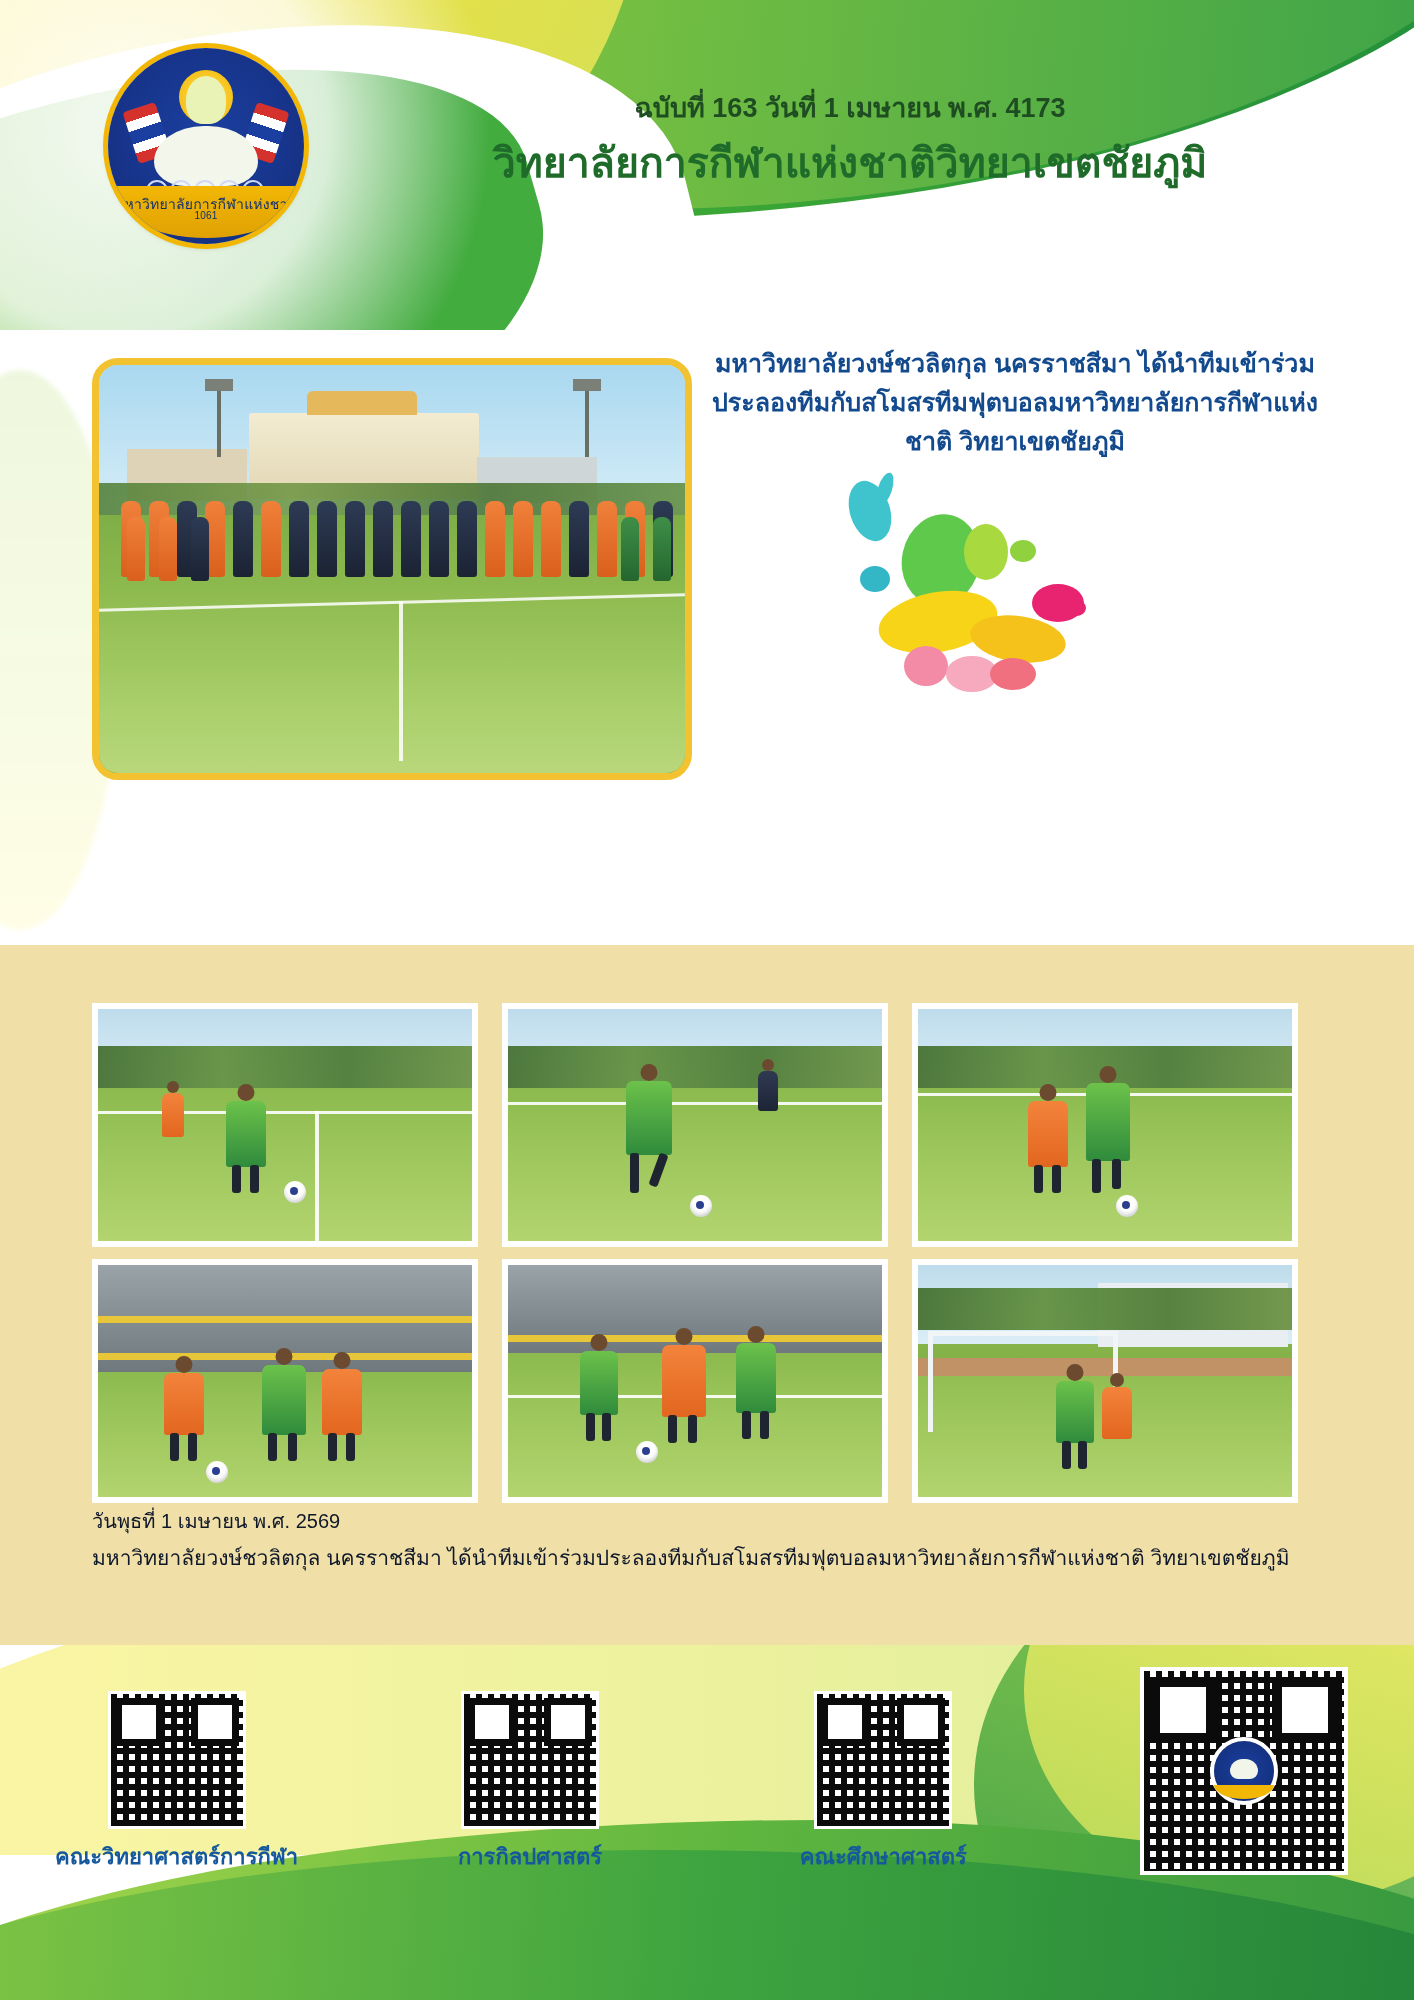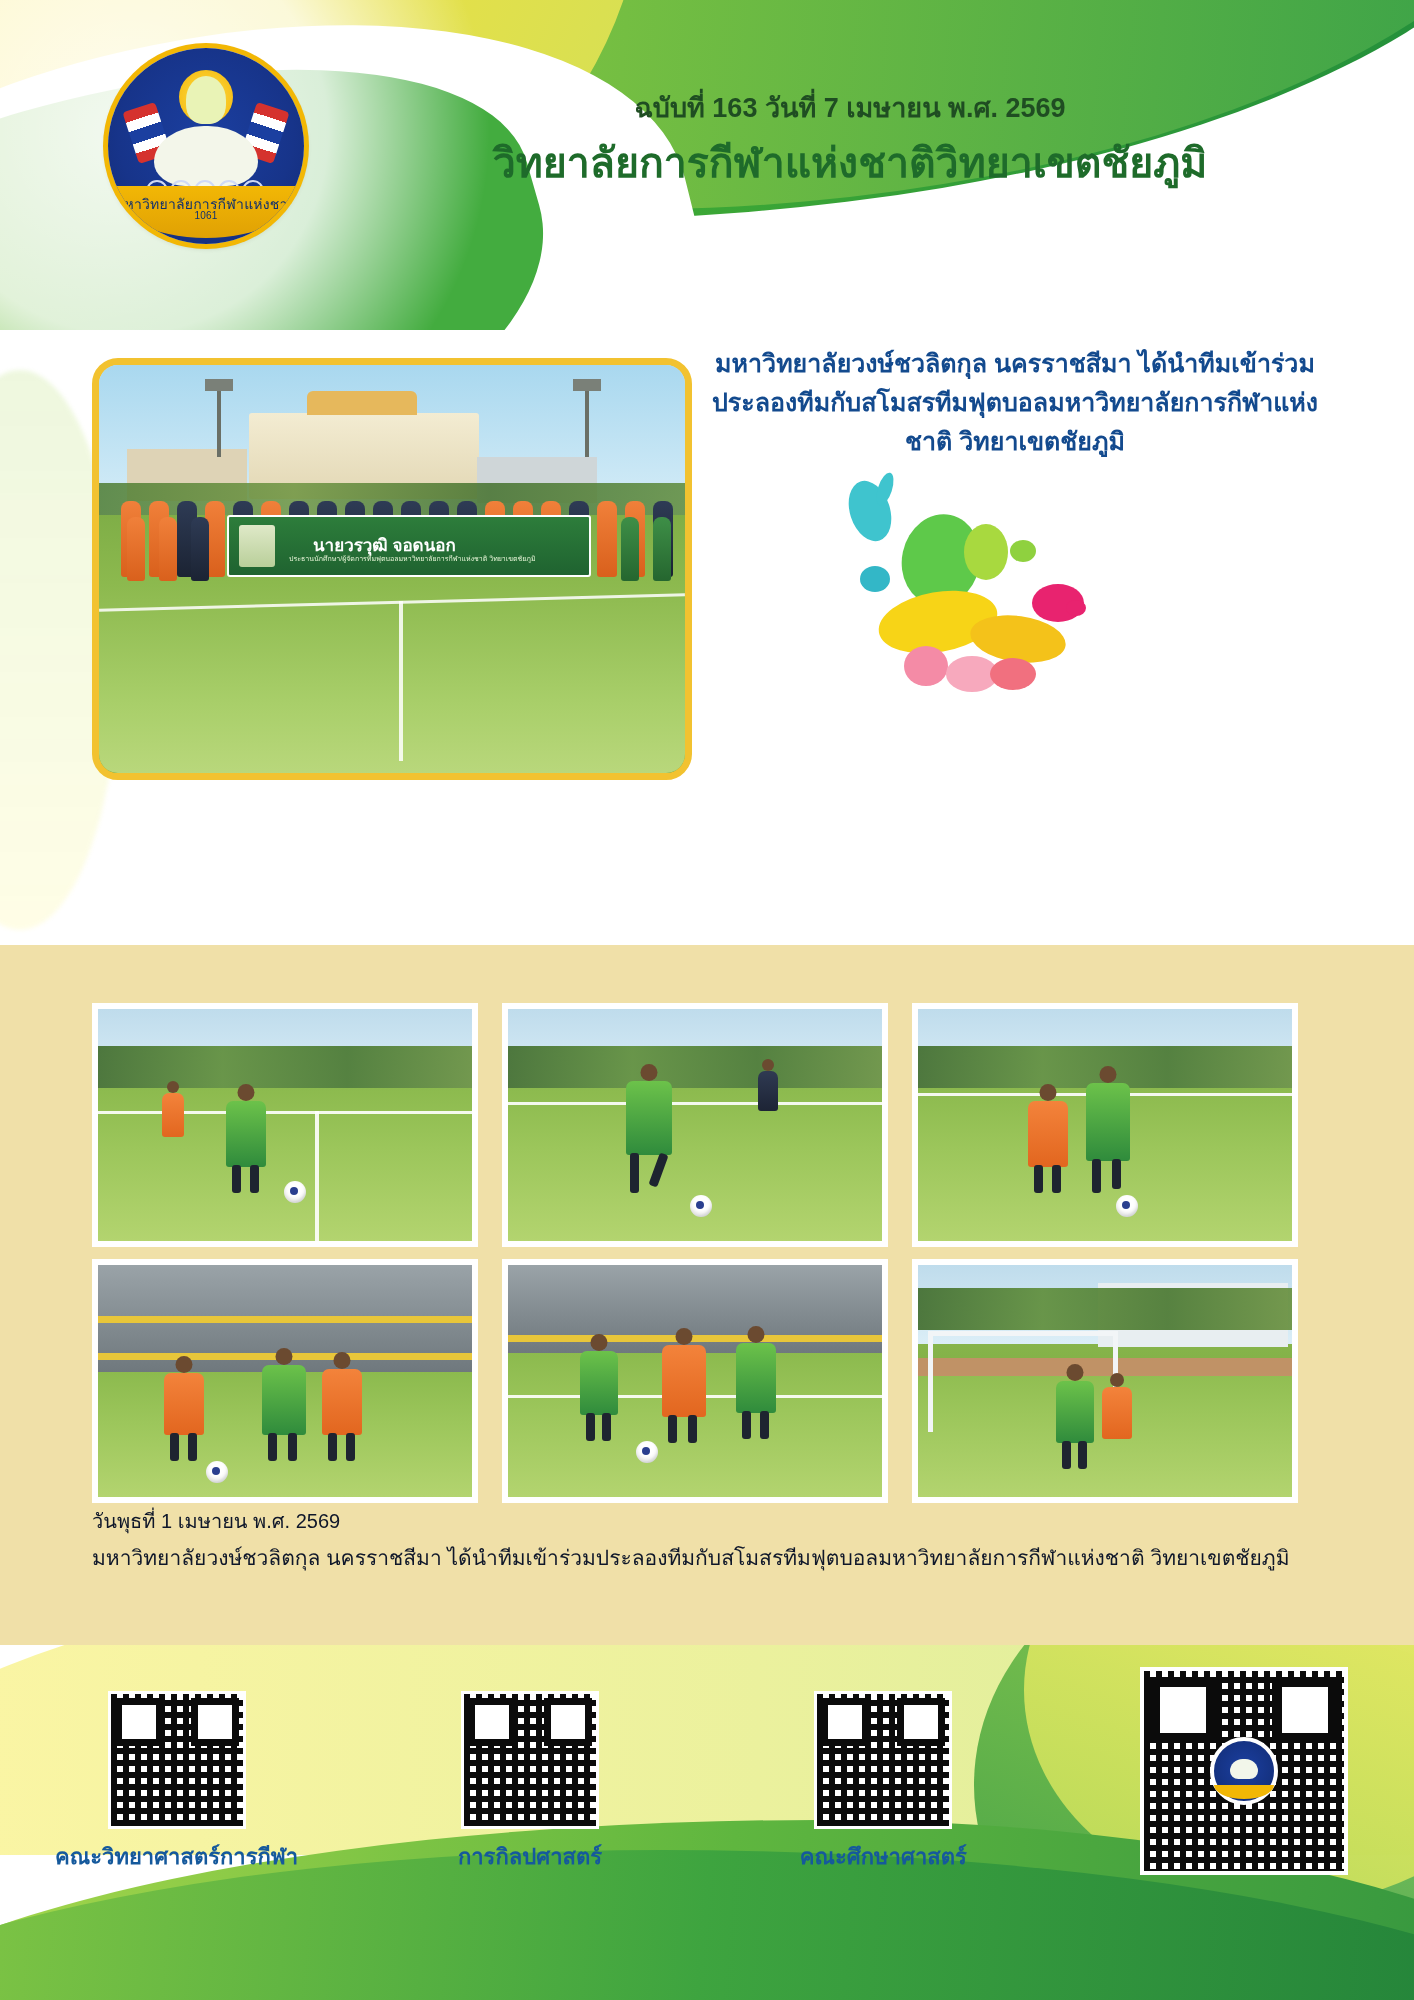--- a/index.html
+++ b/index.html
@@ -491,21 +491,21 @@
         <i></i>
         <i></i>
     </div>
     <div class="logo-band">
       <span>มหาวิทยาลัยการกีฬาแห่งชาติ</span>
       <span class="yr">1061</span>
     </div>
   </div>
 
   <div class="hdr-text">
-    <div class="issue-line">ฉบับที่ 163 วันที่ 7 เมษายน พ.ศ. 2569</div>
+    <div class="issue-line">ฉบับที่ 163 วันที่ 1 เมษายน พ.ศ. 4173</div>
     <div class="title-sub">วิทยาลัยการกีฬาแห่งชาติวิทยาเขตชัยภูมิ</div>
   </div>
 </div>
 
 <div class="mid">
   <div class="mid-left-deco"></div>
 
   <div class="feature-photo">
     <div class="fp-sky"></div>
     <div class="fp-bldg1"></div>
@@ -534,25 +534,20 @@
       <i style="left:344px;background:linear-gradient(#2e3b55,#1b2333)"></i>
       <i style="left:372px;background:linear-gradient(#f0803a,#d9601c)"></i>
       <i style="left:400px;background:linear-gradient(#f0803a,#d9601c)"></i>
       <i style="left:428px;background:linear-gradient(#f0803a,#d9601c)"></i>
       <i style="left:456px;background:linear-gradient(#2e3b55,#1b2333)"></i>
       <i style="left:484px;background:linear-gradient(#f0803a,#d9601c)"></i>
       <i style="left:512px;background:linear-gradient(#f0803a,#d9601c)"></i>
       <i style="left:540px;background:linear-gradient(#2e3b55,#1b2333)"></i>
     </div>
 
-    <div class="fp-banner">
-      <div class="bn-portrait"></div>
-      <div class="bn-txt">นายวรวุฒิ จอดนอก</div>
-      <div class="bn-sub">ประธานนักศึกษา/ผู้จัดการทีมฟุตบอลมหาวิทยาลัยการกีฬาแห่งชาติ วิทยาเขตชัยภูมิ</div>
-    </div>
 
     <div class="fp-row-players2">
       <i style="left:14px;background:linear-gradient(#f0803a,#d9601c)"></i>
       <i style="left:46px;background:linear-gradient(#f0803a,#d9601c)"></i>
       <i style="left:78px;background:linear-gradient(#2e3b55,#1b2333)"></i>
       <i style="left:508px;background:linear-gradient(#3e8f47,#25662f)"></i>
       <i style="left:540px;background:linear-gradient(#3e8f47,#25662f)"></i>
     </div>
   </div>
 

